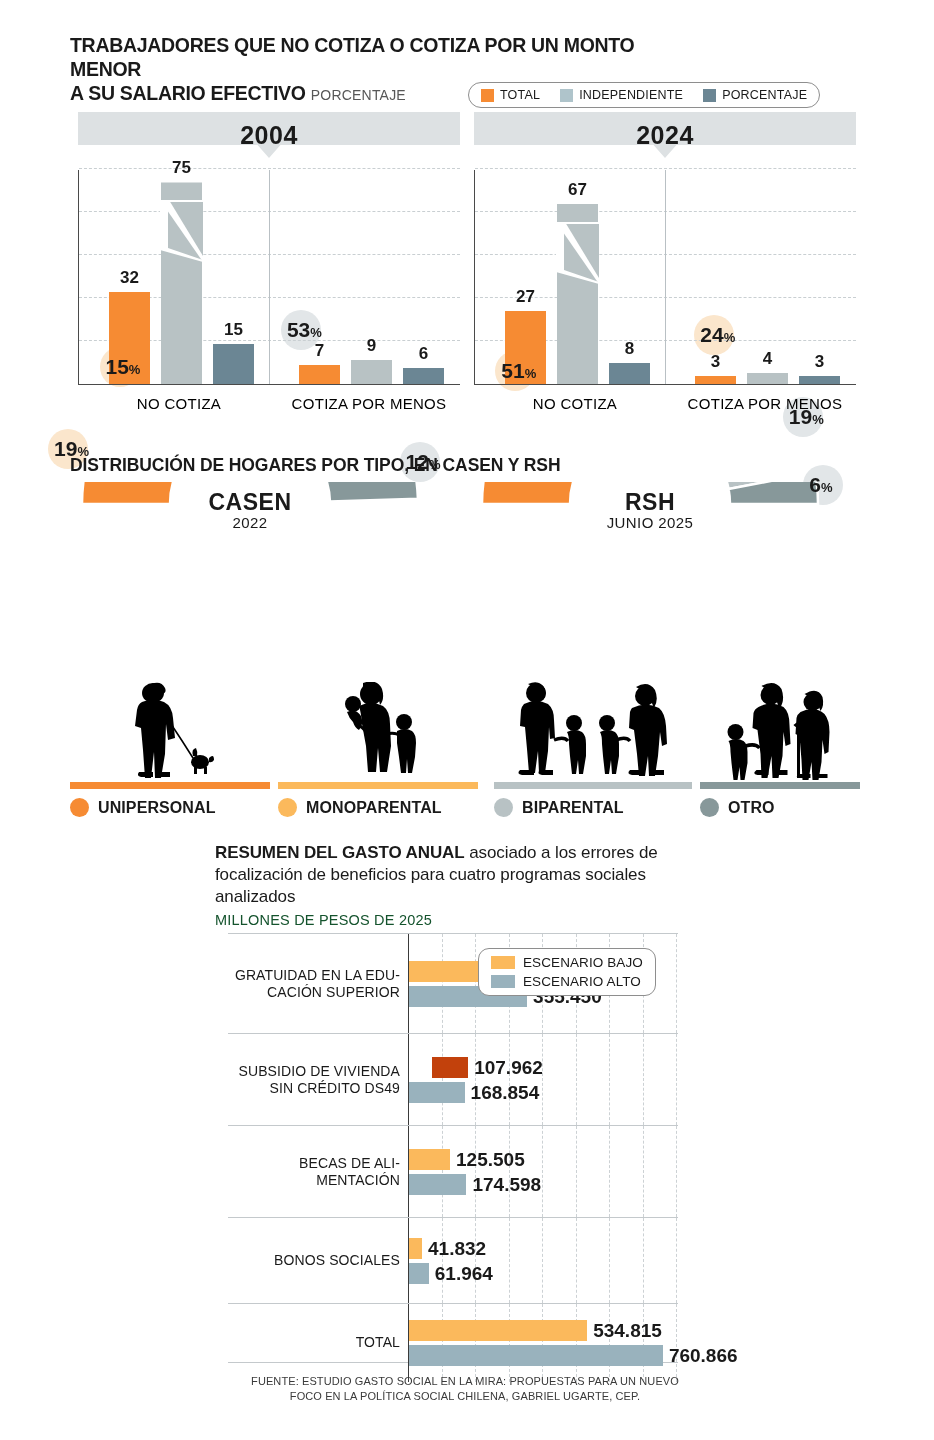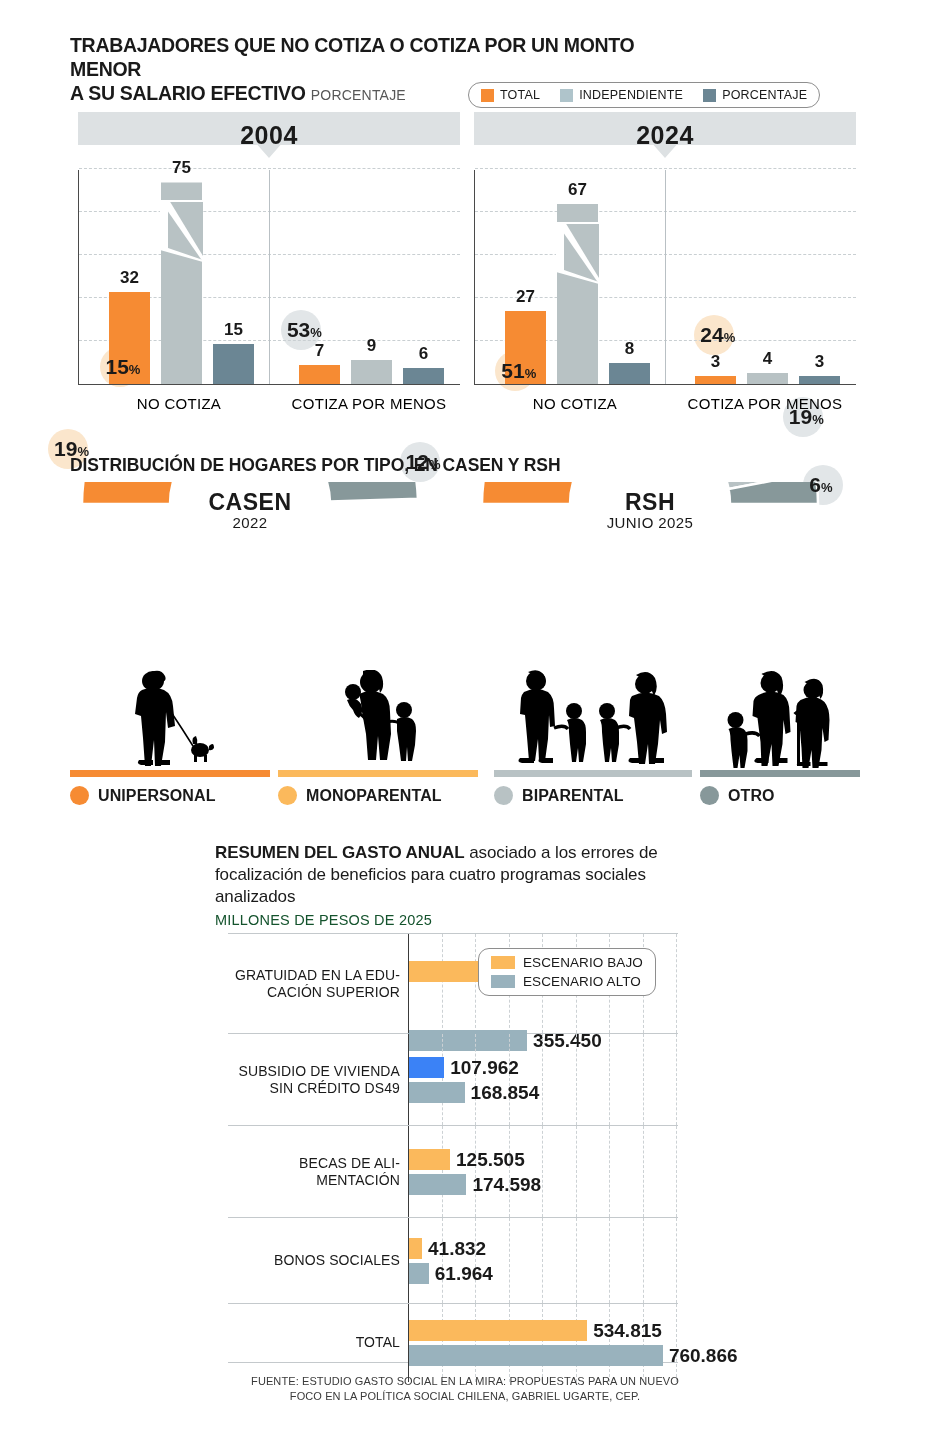--- a/index.html
+++ b/index.html
@@ -83,21 +83,21 @@
     position:absolute;text-align:center;width:140px;
   }
   .donut-cap .dc-main{font-weight:bold;font-size:23px;letter-spacing:0.5px;line-height:1.05;}
   .donut-cap .dc-sub{font-size:15px;letter-spacing:0.4px;}
 
   .pct{
     position:absolute;font-weight:bold;font-size:21px;white-space:nowrap;
   }
   .pct .u{font-size:13px;}
 
-  .figrow{position:absolute;top:232px;left:0;width:934px;height:160px;}
+  .figrow{position:absolute;top:244px;left:0;width:934px;height:160px;}
   .figcell{position:absolute;width:205px;}
   .figbox{height:108px;position:relative;}
   .figbox svg{position:absolute;bottom:0;left:50%;transform:translateX(-50%);}
   .figbar{height:7px;width:100%;}
   .figlab{display:flex;align-items:center;gap:9px;margin-top:9px;}
   .figdot{width:19px;height:19px;border-radius:50%;display:inline-block;}
   .figtxt{font-weight:bold;font-size:16px;letter-spacing:0.1px;}
 
   
   .s3{position:absolute;left:0;top:830px;width:934px;height:610px;}
@@ -395,39 +395,39 @@
           <div class="hgrid" style="left: 280.5px;"></div>
           <div class="hgrid" style="left: 314px;"></div>
           <div class="hgrid" style="left: 347.5px;"></div>
           <div class="hgrid" style="left: 381px;"></div>
           <div class="hgrid" style="left: 414.5px;"></div>
           <div class="hgrid" style="left: 448px;"></div>
           <div class="haxis"></div>
           <div class="hb" style="width: 86.9375px; background: rgb(251, 185, 92); top: 27px;">
             <div class="hv">259.515</div>
           </div>
-          <div class="hb" style="width: 119.076px; background: rgb(153, 178, 189); top: 52px; margin-top: 44px;">
+          <div class="hb" style="width: 119.076px; background: rgb(153, 178, 189); top: 52px;">
             <div class="hv">355.450</div>
           </div>
         </div>
         <div class="hrow" style="height: 92px;">
           <div class="hrow-lab">
             <div>SUBSIDIO DE VIVIENDA</div>
             <div>SIN CRÉDITO DS49</div>
           </div>
           <div class="hgrid" style="left: 213.5px;"></div>
           <div class="hgrid" style="left: 247px;"></div>
           <div class="hgrid" style="left: 280.5px;"></div>
           <div class="hgrid" style="left: 314px;"></div>
           <div class="hgrid" style="left: 347.5px;"></div>
           <div class="hgrid" style="left: 381px;"></div>
           <div class="hgrid" style="left: 414.5px;"></div>
           <div class="hgrid" style="left: 448px;"></div>
           <div class="haxis"></div>
-          <div class="hb" style="width: 36.1673px; background: #3b82f6; top: 23px;">
+          <div class="hb" style="width: 36.1673px; background: #c2410c; top: 23px; margin-left: 24px;">
             <div class="hv">107.962</div>
           </div>
           <div class="hb" style="width: 56.5661px; background: rgb(153, 178, 189); top: 48px;">
             <div class="hv">168.854</div>
           </div>
         </div>
         <div class="hrow" style="height: 92px;">
           <div class="hrow-lab">
             <div>BECAS DE ALI-</div>
             <div>MENTACIÓN</div>

